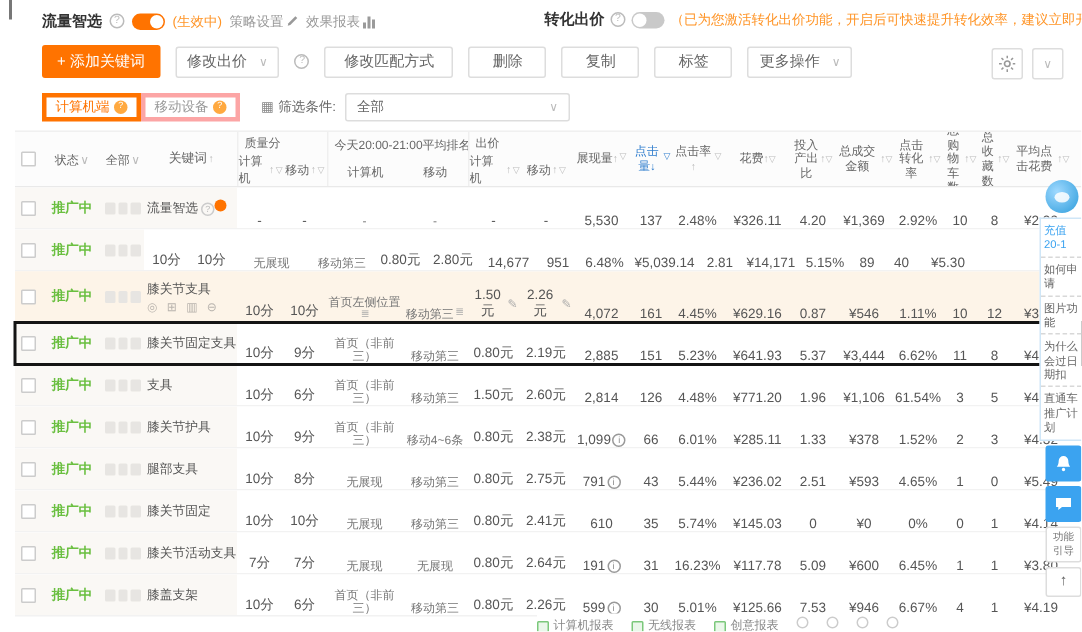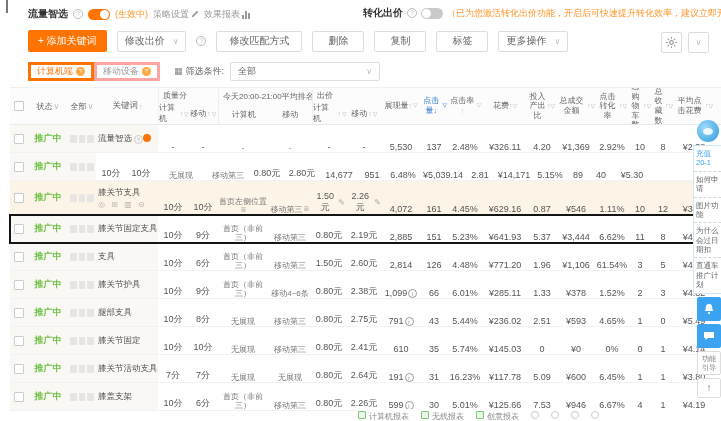--- a/index.html
+++ b/index.html
@@ -92,21 +92,21 @@
   .help-panel{width:28px;background:#fff;border:1px solid #cfe6f7;border-right:none;font-size:7.5px;color:#666;line-height:1.25;overflow:hidden}
   .help-item{padding:3px 2px;border-bottom:1px dashed #d8d8d8;white-space:normal;cursor:pointer}
   .help-item:first-child{color:#3ba3f0}
   .help-item:last-child{border-bottom:none}
   .blue-btn{width:24px;height:24px;background:#3ba3f0;border-radius:2px;display:flex;align-items:center;justify-content:center;cursor:pointer}
   .guide-box{width:24px;background:#fff;border:1px solid #ddd;border-radius:2px;font-size:7px;color:#777;text-align:center;padding:2px 1px;line-height:1.3;cursor:pointer}
   .top-btn{width:24px;height:20px;background:#fff;border:1px solid #ddd;border-radius:2px;display:flex;align-items:center;justify-content:center;color:#666;font-weight:bold;cursor:pointer}
 
   
   .legend{position:absolute;left:358px;top:409px;right:0;height:12px;overflow:hidden;display:flex;align-items:flex-start;gap:12px;background:#fff;font-size:8px;color:#888;padding-top:2px;white-space:nowrap}
-  .legend .li{display:inline-flex;align-items:flex-start;gap:3px}
+  .legend .li{display:inline-flex;align-items:flex-end;gap:3px}
   .lg-sq{display:inline-block;width:8px;height:8px;border:1px solid #7bc87b;background:#eaf7ea;border-radius:1px}
   .lg-ci{display:inline-block;width:8px;height:8px;border:1px solid #ccc;border-radius:50%}
 </style>
 </head>
 <body>
 
 <div id="app">
   <div class="artifact"></div>
 
   <div class="topbar">

